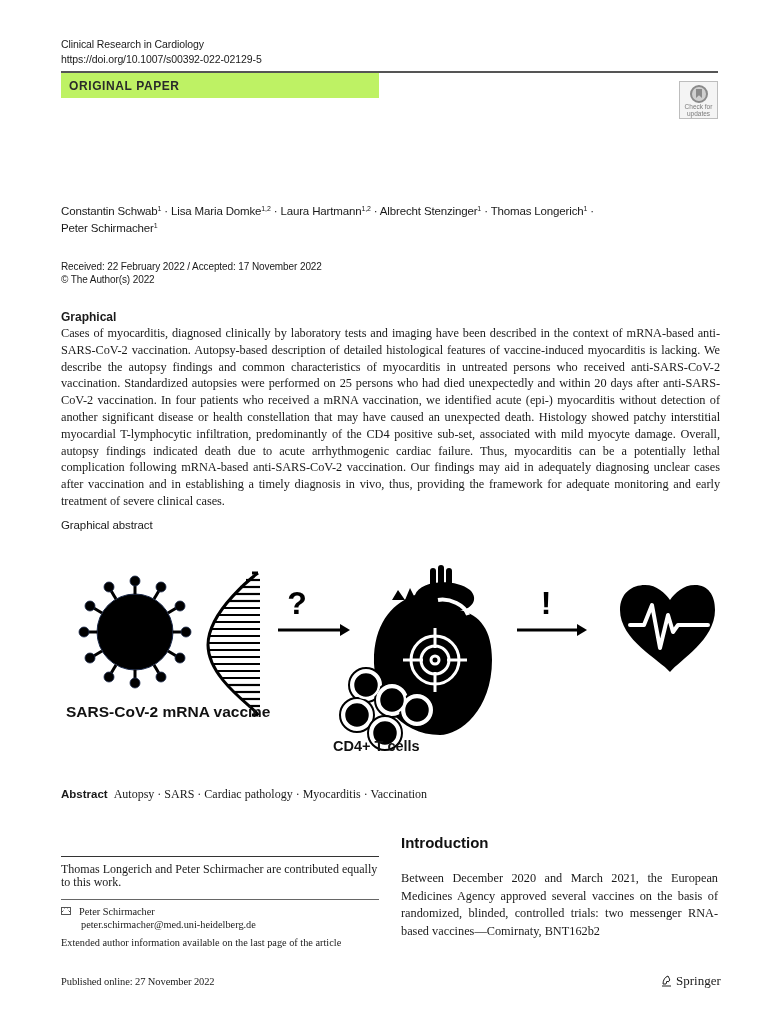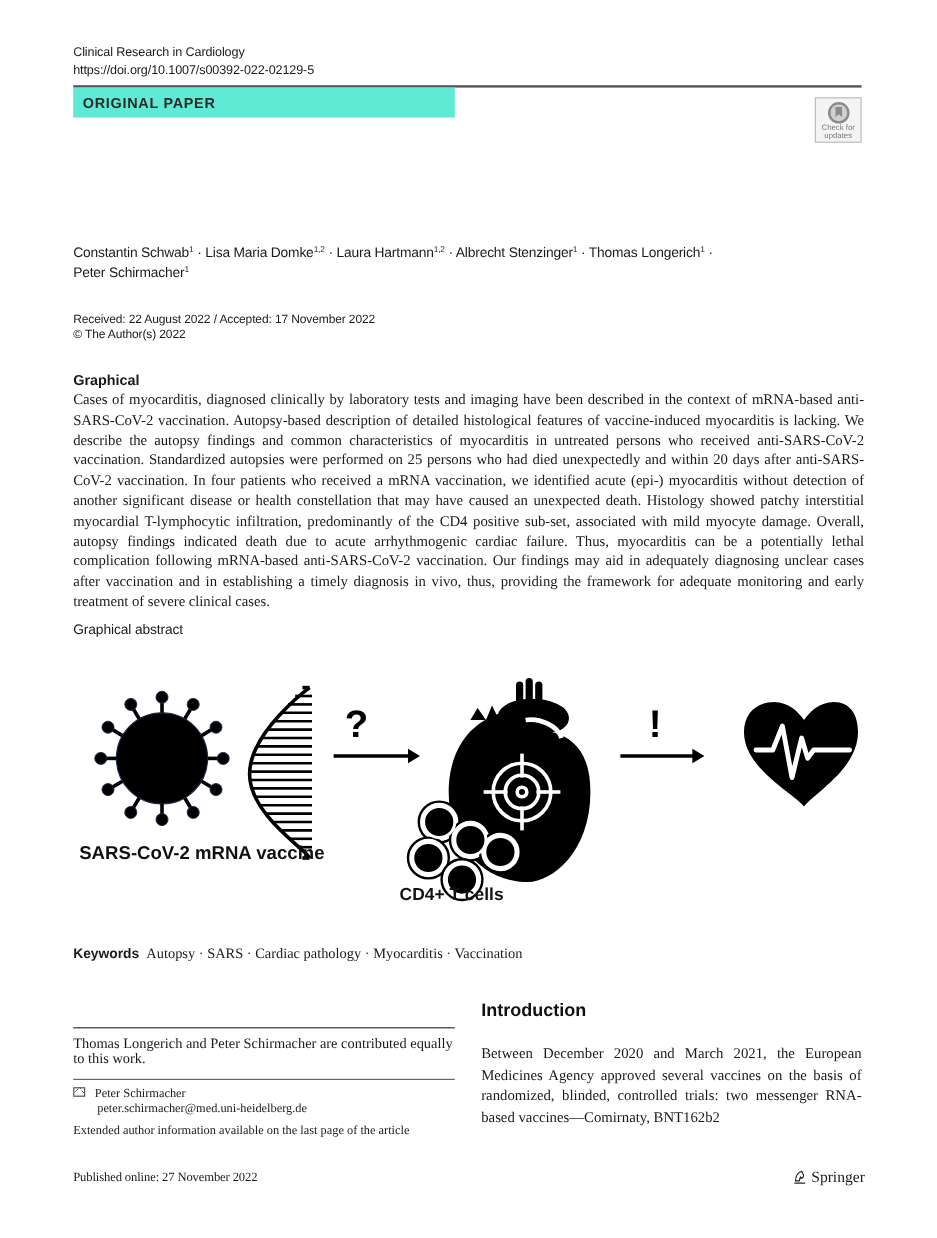--- a/index.html
+++ b/index.html
@@ -4,21 +4,21 @@
   <style>
     * { box-sizing: border-box; margin: 0; padding: 0; }
     html, body { width: 781px; height: 1032px; background: #ffffff; overflow: hidden; }
     body { position: relative; color: #1a1a1a; font-family: "Liberation Serif", serif; }
     .abs { position: absolute; }
     .sans { font-family: "Liberation Sans", sans-serif; }
     .serif { font-family: "Liberation Serif", serif; }
 
     .journal { left: 61px; top: 37px; font-size: 10.5px; line-height: 15px; letter-spacing: -0.1px; }
     .topline { left: 61px; top: 71px; width: 657px; height: 2px; background: #555; }
-    .typebar { left: 61px; top: 73px; width: 318px; height: 25px; background: #5eead4; }
+    .typebar { left: 61px; top: 73px; width: 318px; height: 25px; background: #bef264; }
     .typebar span { position: absolute; left: 8px; top: 6px; font-size: 12px; font-weight: bold; letter-spacing: 0.6px; color: #2a2a2a; }
 
     .check { left: 679px; top: 81px; width: 39px; height: 38px; border: 1px solid #bdbdbd; background: #f4f4f4; text-align: center; }
     .check .ring { position: absolute; left: 10px; top: 3px; width: 18px; height: 18px; border-radius: 50%; border: 2px solid #8a8a8a; background: #d0d0d0; }
     .check .ring::after { content: ""; position: absolute; left: 4px; top: 2px; width: 6px; height: 9px; background: #8a8a8a; clip-path: polygon(0 0,100% 0,100% 100%,50% 70%,0 100%); }
     .check .lbl { position: absolute; left: 0; top: 21px; width: 100%; font-size: 6.5px; line-height: 7px; color: #7a7a7a; }
 
     .title { left: 61px; top: 133px; width: 640px; font-size: 19.5px; line-height: 24px; font-weight: bold; letter-spacing: -0.4px; color: #111; }
     .authors { left: 61px; top: 203px; width: 680px; font-size: 11.5px; line-height: 17px; letter-spacing: -0.15px; }
     .authors sup { font-size: 7px; vertical-align: 4px; line-height: 0; }
@@ -73,21 +73,21 @@
 
 <h1 class="abs title sans">
 </h1>
 
 <div class="abs authors sans">
   <span><span>Constantin Schwab</span><sup>1</sup></span><span> · </span><span><span>Lisa Maria Domke</span><sup>1,2</sup></span><span> · </span><span><span>Laura Hartmann</span><sup>1,2</sup></span><span> · </span><span><span>Albrecht Stenzinger</span><sup>1</sup></span><span> · </span><span><span>Thomas Longerich</span><sup>1</sup></span><span> · </span><br>
   <span><span>Peter Schirmacher</span><sup>1</sup></span>
 </div>
 
 <div class="abs dates sans">
-  <div>Received: 22 August 2022 / Accepted: 17 November 2022</div>
+  <div>Received: 22 February 2022 / Accepted: 17 November 2022</div>
   <div>© The Author(s) 2022</div>
 </div>
 
 <div class="abs abs-h sans">Graphical</div>
 <p class="abs abs-body serif">Cases of myocarditis, diagnosed clinically by laboratory tests and imaging have been described in the context of mRNA-based anti-SARS-CoV-2 vaccination. Autopsy-based description of detailed histological features of vaccine-induced myocarditis is lacking. We describe the autopsy findings and common characteristics of myocarditis in untreated persons who received anti-SARS-CoV-2 vaccination. Standardized autopsies were performed on 25 persons who had died unexpectedly and within 20 days after anti-SARS-CoV-2 vaccination. In four patients who received a mRNA vaccination, we identified acute (epi-) myocarditis without detection of another significant disease or health constellation that may have caused an unexpected death. Histology showed patchy interstitial myocardial T-lymphocytic infiltration, predominantly of the CD4 positive sub-set, associated with mild myocyte damage. Overall, autopsy findings indicated death due to acute arrhythmogenic cardiac failure. Thus, myocarditis can be a potentially lethal complication following mRNA-based anti-SARS-CoV-2 vaccination. Our findings may aid in adequately diagnosing unclear cases after vaccination and in establishing a timely diagnosis in vivo, thus, providing the framework for adequate monitoring and early treatment of severe clinical cases.</p>
 
 <div class="abs ga-h sans">Graphical abstract</div>
 
 <svg class="abs ga" viewBox="0 0 665 200">
 
@@ -198,21 +198,21 @@
   <g>
     <path d="M610 112 C 600 100, 560 80, 560 50 C 560 33, 572 25, 585 25 C 597 25, 605 33, 610 40 C 615 33, 623 25, 635 25 C 648 25, 655 35, 655 50 C 655 80, 620 100, 610 112 Z" fill="#000"></path>
     <polyline points="570,65 584,65 592,45 600,88 608,55 613,72 618,65 648,65" fill="none" stroke="#fff" stroke-width="4" stroke-linejoin="round" stroke-linecap="round"></polyline>
   </g>
 </svg>
 
 <div class="abs ga-label1 sans">SARS-CoV-2 mRNA vaccine</div>
 <div class="abs ga-label2 sans">CD4+ T cells</div>
 
 <div class="abs kw serif">
-  <b>Keywords</b><span>Autopsy · SARS · Cardiac pathology · Myocarditis · Vaccination</span>
+  <b>Abstract</b><span>Autopsy · SARS · Cardiac pathology · Myocarditis · Vaccination</span>
 </div>
 
 <div class="abs fn-line1"></div>
 <div class="abs fn1 serif">Thomas Longerich and Peter Schirmacher are contributed equally to this work.</div>
 <div class="abs fn-line2"></div>
 <div class="abs corr serif">
   <span class="mail"></span><span>Peter Schirmacher</span>
   <span class="email">peter.schirmacher@med.uni-heidelberg.de</span>
 </div>
 <div class="abs ext serif">Extended author information available on the last page of the article</div>

